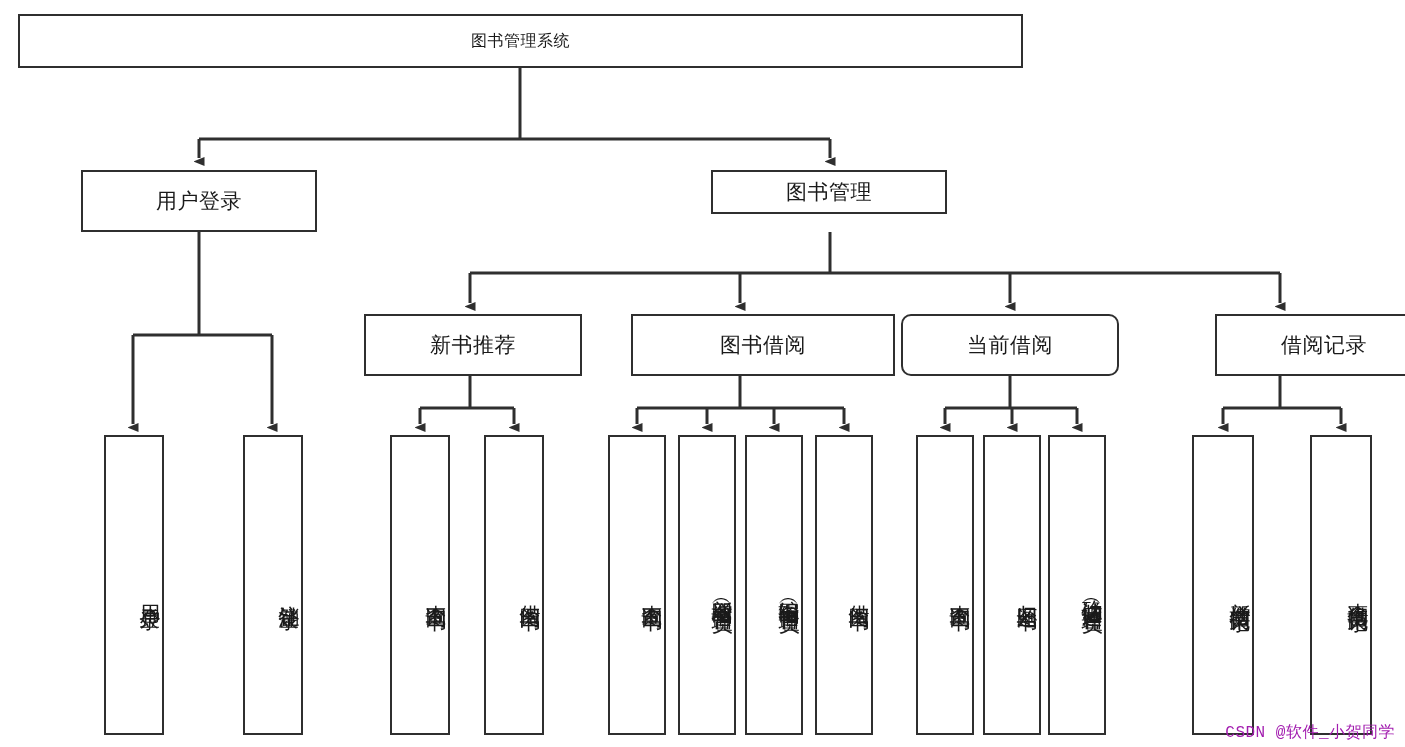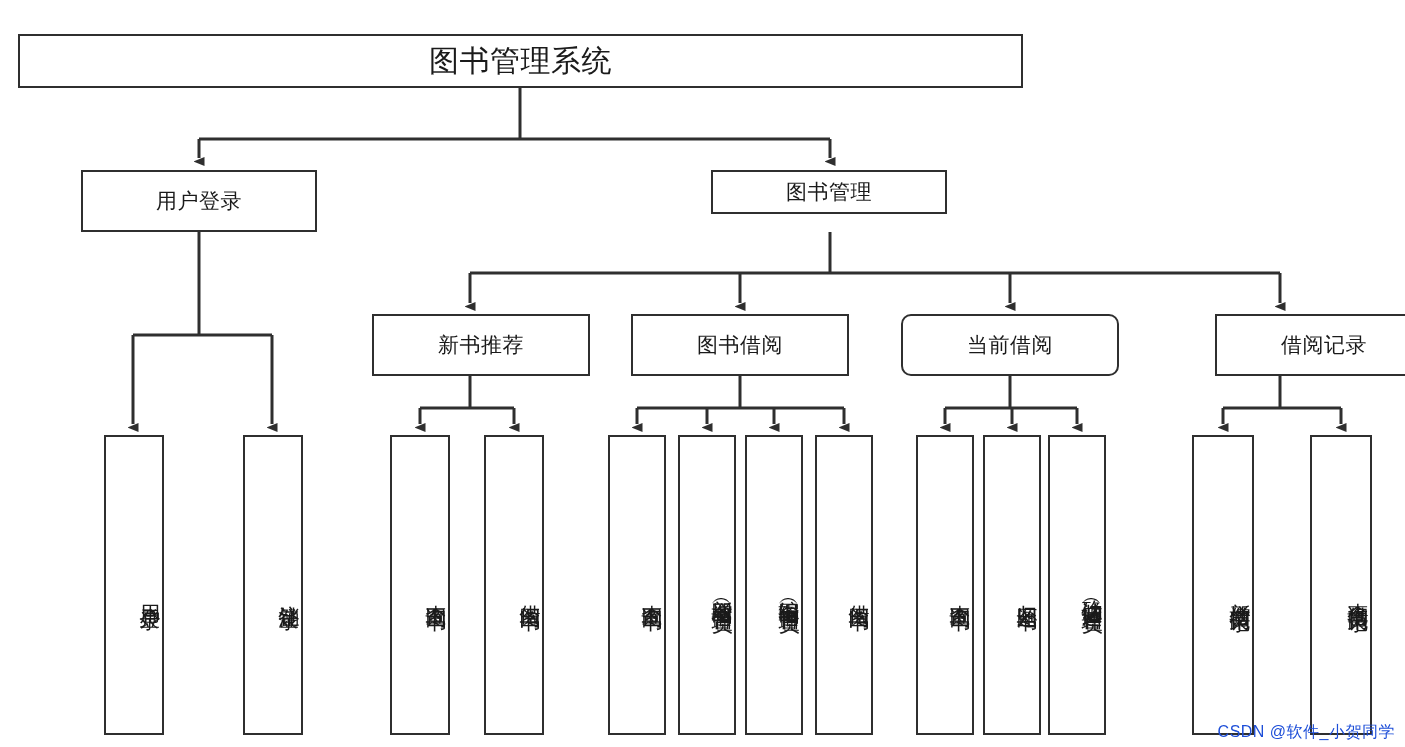--- a/index.html
+++ b/index.html
@@ -47,32 +47,32 @@
     padding-top: 14px;
     line-height: 1.18;
   }
   .node.vert .vtext {
     writing-mode: vertical-rl;
     text-orientation: upright;
     white-space: nowrap;
     letter-spacing: 2px;
   }
   .node.title {
-    font-size: 30px;
-    margin-top: 20px;
+    font-size: 16px;
   }
   .watermark {
     position: absolute;
     right: 10px;
     bottom: 4px;
     font-size: 16px;
-    color: #1d4ed8;
+    color: #a21caf;
     letter-spacing: 0.5px;
     white-space: nowrap;
     pointer-events: none;
+    font-family: Liberation Mono, monospace;
   }
 </style>
 </head>
 <body>
 
 <div id="canvas">
 
   <svg class="edges" viewBox="0 0 1405 747" xmlns="http://www.w3.org/2000/svg">
     <defs>
       <marker id="arrow" markerWidth="9" markerHeight="11" refX="1" refY="5.5" orient="auto" markerUnits="userSpaceOnUse">
@@ -127,24 +127,24 @@
     <span>图书管理系统</span>
   </div>
 
   <div class="node horiz" style="left:81px; top:170px; width:236px; height:62px;">
     <span>用户登录</span>
   </div>
   <div class="node horiz" style="left:711px; top:170px; width:236px; height:44px;">
     <span>图书管理</span>
   </div>
 
-  <div class="node horiz" style="left:372px; top:314px; width:218px; height:62px;">
+  <div class="node horiz" style="left:364px; top:314px; width:218px; height:62px;">
     <span>新书推荐</span>
   </div>
-  <div class="node horiz" style="left:631px; top:314px; width:218px; height:62px;">
+  <div class="node horiz" style="left:631px; top:314px; width:264px; height:62px;">
     <span>图书借阅</span>
   </div>
   <div class="node horiz" style="left:901px; top:314px; width:218px; height:62px;border-radius:10px;">
     <span>当前借阅</span>
   </div>
   <div class="node horiz" style="left:1171px; top:314px; width:218px; height:62px;margin-left:44px;">
     <span>借阅记录</span>
   </div>
 
   <div class="node vert" style="left:104px; top:435px; width:60px; height:300px;">

